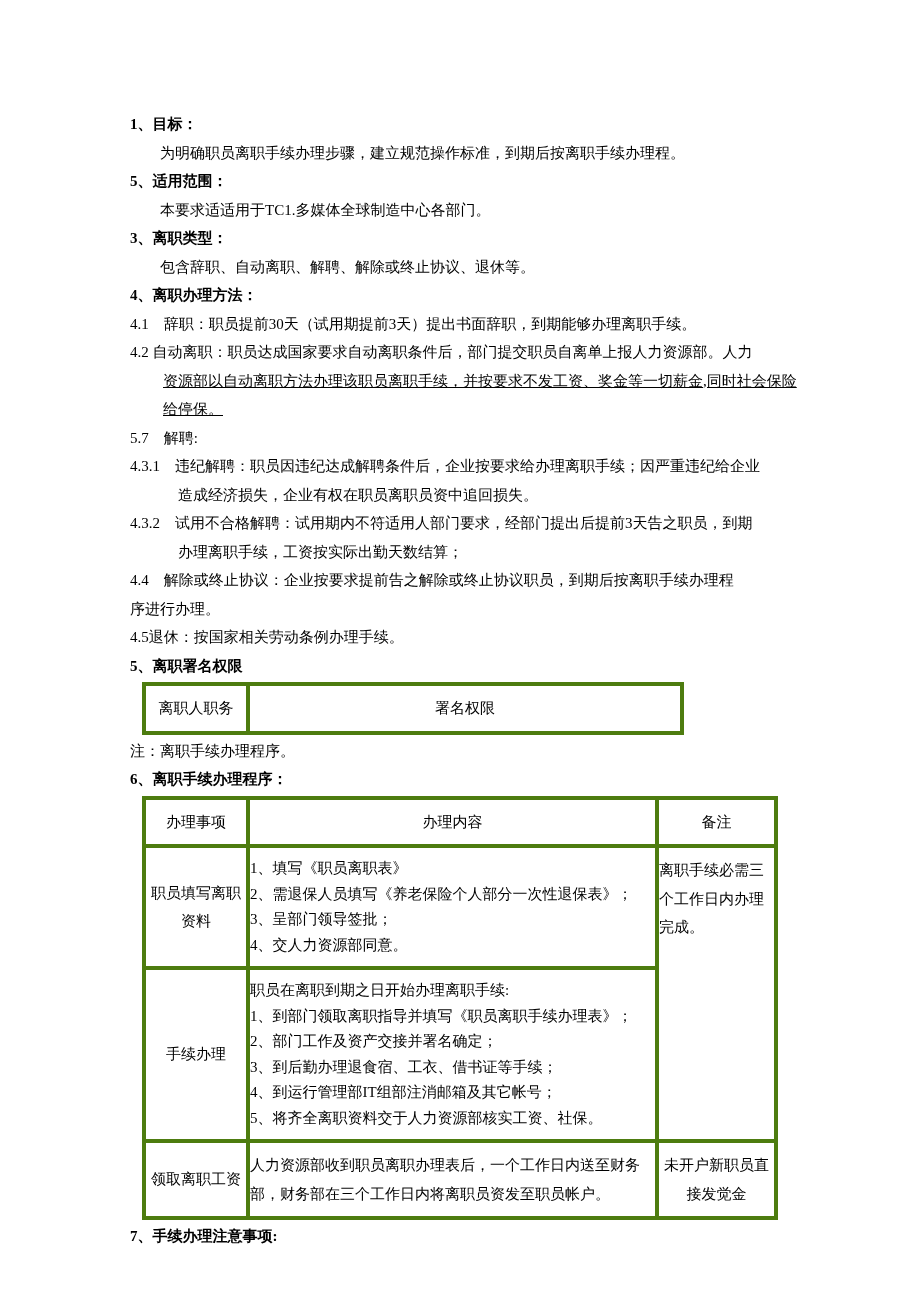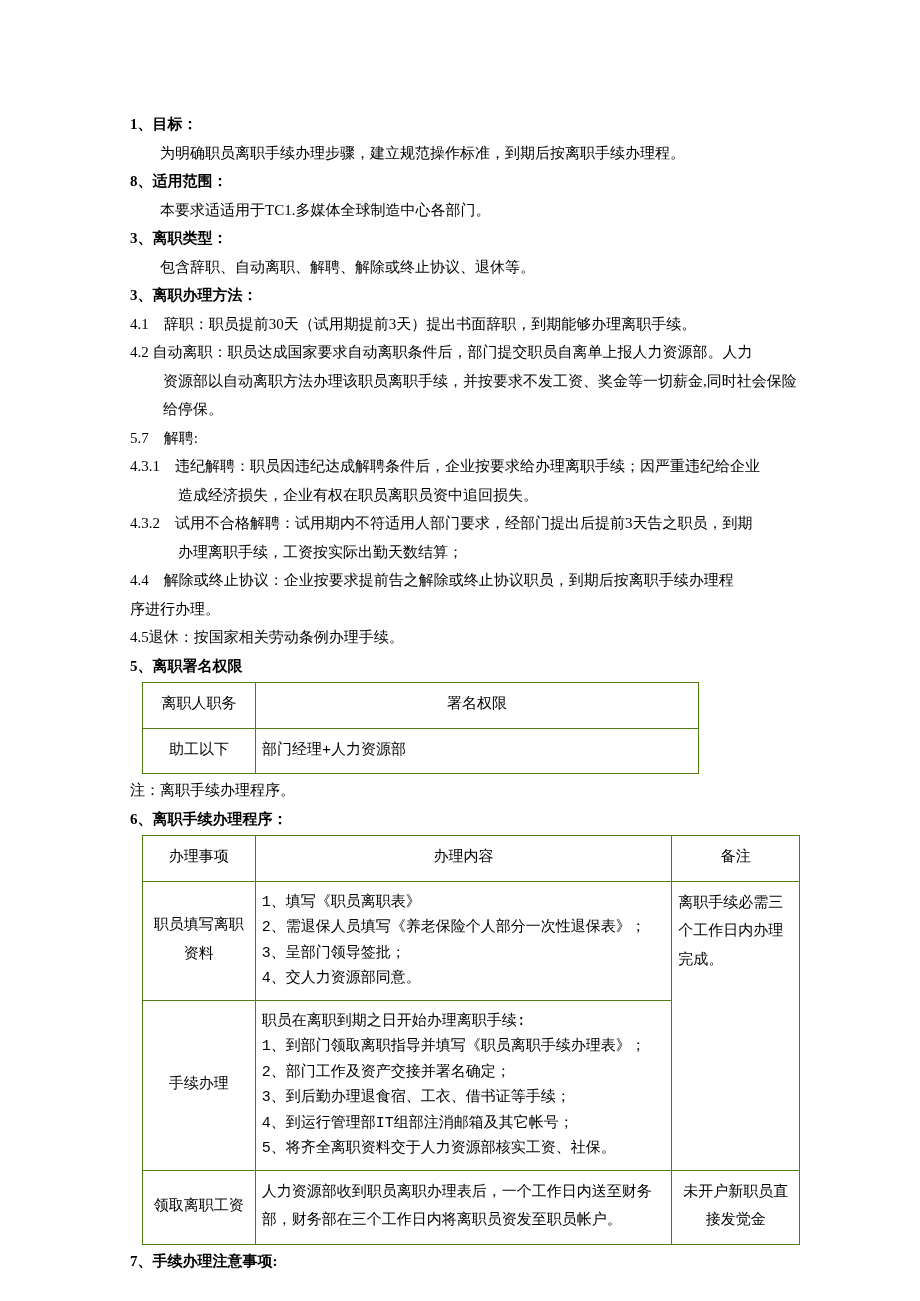--- a/index.html
+++ b/index.html
@@ -18,42 +18,42 @@
   }
   .indent {
     text-indent: 2em;
   }
   .sub {
     padding-left: 2.2em;
     text-indent: -2.2em;
   }
   .sub-wrap {
     padding-left: 2.2em;
+    text-decoration: underline;
   }
   .sub2 {
     padding-left: 3.2em;
     text-indent: -3.2em;
   }
   .sub2-wrap {
     padding-left: 3.2em;
   }
   p {
     margin: 0;
   }
   table {
     border-collapse: collapse;
     margin-top: 2px;
     margin-bottom: 2px;
   }
   table td, table th {
-    border: 1px solid #4d7c0f;
-    padding: 8px 6px;
+    border: 4px solid #4d7c0f;
+    padding: 8px 0;
     font-weight: normal;
     vertical-align: middle;
-    font-family: Liberation Mono, monospace;
   }
   .t1 {
     margin-left: 12px;
   }
   .t1 .c1 { width: 100px; text-align: center; }
   .t1 .c2 { width: 430px; text-align: left; }
   .t1 th.c2 { text-align: center; }
   .t2 {
     margin-left: 12px;
   }
@@ -62,49 +62,45 @@
   .t2 .c3 { width: 115px; text-align: left; vertical-align: top; margin-top: 16px; }
   .t2 th { text-align: center !important; }
   .t2 .c3.center { text-align: center; vertical-align: middle; }
 </style>
 </head>
 <body>
 
 <p class="section-head">1、目标：</p>
 <p class="indent">为明确职员离职手续办理步骤，建立规范操作标准，到期后按离职手续办理程。</p>
 
-<p class="section-head">8、适用范围：</p>
+<p class="section-head">5、适用范围：</p>
 <p class="indent">本要求适适用于TC1.多媒体全球制造中心各部门。</p>
 
 <p class="section-head">3、离职类型：</p>
 <p class="indent">包含辞职、自动离职、解聘、解除或终止协议、退休等。</p>
 
-<p class="section-head">3、离职办理方法：</p>
+<p class="section-head">4、离职办理方法：</p>
 <p>4.1　辞职：职员提前30天（试用期提前3天）提出书面辞职，到期能够办理离职手续。</p>
 <p class="sub">4.2  自动离职：职员达成国家要求自动离职条件后，部门提交职员自离单上报人力资源部。人力</p>
 <p class="sub-wrap">资源部以自动离职方法办理该职员离职手续，并按要求不发工资、奖金等一切薪金,同时社会保险给停保。</p>
 <p>5.7　解聘:</p>
 <p class="sub2">4.3.1　违纪解聘：职员因违纪达成解聘条件后，企业按要求给办理离职手续；因严重违纪给企业</p>
 <p class="sub2-wrap">造成经济损失，企业有权在职员离职员资中追回损失。</p>
 <p class="sub2">4.3.2　试用不合格解聘：试用期内不符适用人部门要求，经部门提出后提前3天告之职员，到期</p>
 <p class="sub2-wrap">办理离职手续，工资按实际出勤天数结算；</p>
 <p>4.4　解除或终止协议：企业按要求提前告之解除或终止协议职员，到期后按离职手续办理程</p>
 <p>序进行办理。</p>
 <p>4.5退休：按国家相关劳动条例办理手续。</p>
 
 <p class="section-head">5、离职署名权限</p>
 <table class="t1">
   <tbody>
       <tr>
     <th class="c1">离职人职务</th>
     <th class="c2">署名权限</th>
-  </tr>
-  <tr>
-    <td class="c1">助工以下</td>
-    <td class="c2">部门经理+人力资源部</td>
   </tr>
 </tbody>
   </table>
 <p>注：离职手续办理程序。</p>
 
 <p class="section-head">6、离职手续办理程序：</p>
 <table class="t2">
   <tbody>
       <tr>
     <th class="c1">办理事项</th>

